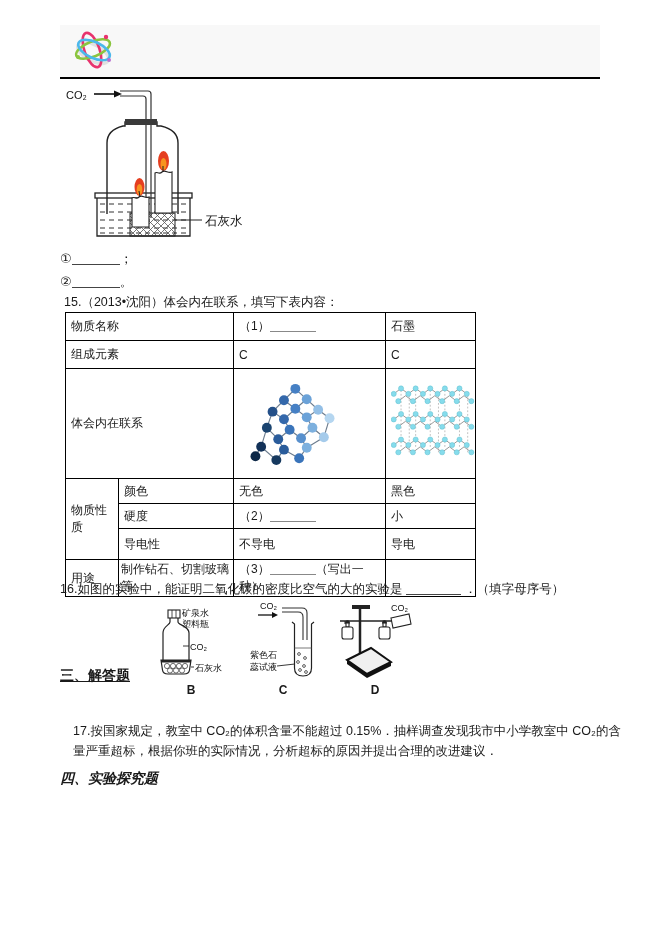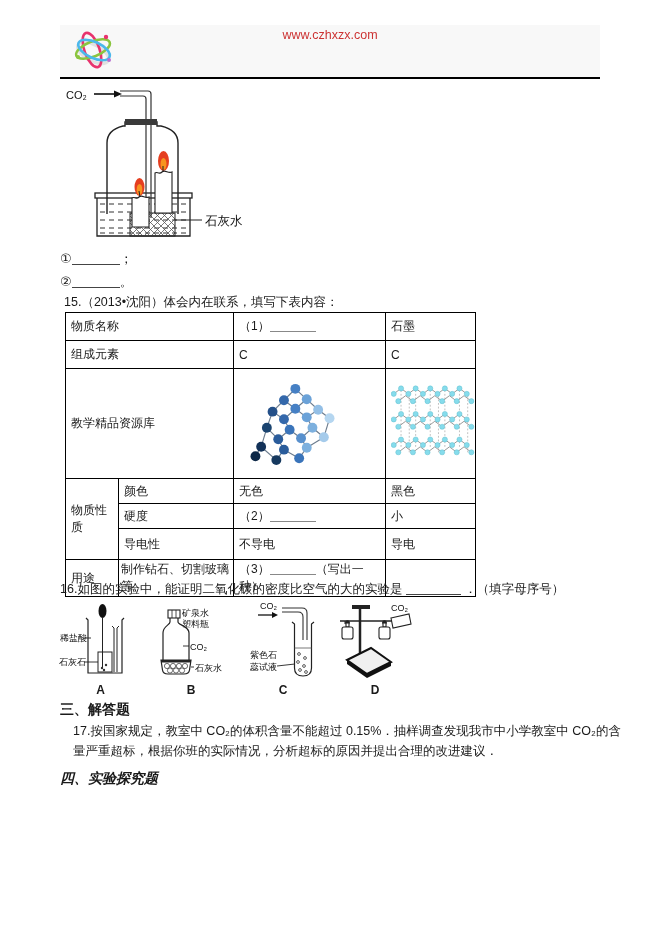--- a/index.html
+++ b/index.html
@@ -44,21 +44,20 @@
     <svg width="58" height="48" viewBox="0 0 58 48">
       <ellipse cx="27" cy="26" rx="17" ry="8" fill="none" stroke="#c9c9c9" stroke-width="3" transform="rotate(28 27 26)" opacity="0.5"></ellipse>
       <ellipse cx="26" cy="23" rx="18" ry="7.5" fill="none" stroke="#e8336d" stroke-width="2.6" transform="rotate(70 26 23)"></ellipse>
       <ellipse cx="27" cy="22" rx="18" ry="7.5" fill="none" stroke="#8bc53f" stroke-width="2.6" transform="rotate(-22 27 22)"></ellipse>
       <ellipse cx="28" cy="23" rx="17" ry="8" fill="none" stroke="#4bb8ec" stroke-width="2.6" transform="rotate(25 28 23)"></ellipse>
       <circle cx="40" cy="10" r="2.2" fill="#e8336d"></circle>
       <circle cx="12" cy="30" r="2" fill="#8bc53f"></circle>
       <circle cx="43" cy="33" r="2" fill="#b76fd0"></circle>
     </svg>
   </div>
-  <div class="hdr-url" style="color:#cc3333;">www.czhxzx.com</div>
 </div>
 
 <div class="abs" style="left:63px;top:86px;">
   <svg width="195" height="156" viewBox="0 0 195 156">
     <defs>
       <pattern id="xh" width="7" height="7" patternUnits="userSpaceOnUse">
         <path d="M0,7 L7,0 M0,0 L7,7" stroke="#555" stroke-width="0.8"></path>
       </pattern>
     </defs>
 
@@ -127,21 +126,21 @@
     <td colspan="2">物质名称</td>
     <td><span>（1）</span><span class="tb-blank"></span></td>
     <td>石墨</td>
   </tr>
   <tr style="height:28px">
     <td colspan="2">组成元素</td>
     <td>C</td>
     <td>C</td>
   </tr>
   <tr style="height:110px">
-    <td colspan="2">教学精品资源库</td>
+    <td colspan="2">体会内在联系</td>
     <td>
       <svg width="95" height="90" viewBox="0 0 100 92" style="margin-left:6px">
         <g stroke="#6b7b8d" stroke-width="1.2">
           <line x1="53" y1="9" x2="41" y2="21"></line>
               <line x1="53" y1="9" x2="65" y2="20"></line>
           <line x1="41" y1="21" x2="29" y2="33"></line>
               <line x1="41" y1="21" x2="53" y2="30"></line>
               <line x1="65" y1="20" x2="53" y2="30"></line>
               <line x1="65" y1="20" x2="77" y2="31"></line>
           <line x1="29" y1="33" x2="41" y2="41"></line>
@@ -293,39 +292,20 @@
   </table>
 
 <div class="abs" style="left:60px;top:581px;">
   <span>16.如图的实验中，能证明二氧化碳的密度比空气的大的实验是</span>
   <span class="blank w55"></span>
   <span>．（填字母序号）</span>
 </div>
 
 <div class="abs" style="left:58px;top:600px;width:480px;height:98px;">
 
-  <div class="exp" style="left:0;width:85px;">
-    <svg width="85" height="82" viewBox="0 0 85 82">
-      <ellipse cx="44.5" cy="11" rx="4" ry="7" fill="#111"></ellipse>
-      <line x1="44.5" y1="18" x2="44.5" y2="68" stroke="#222" stroke-width="1"></line>
-      <path d="M28,18 L30,20 V73 H64 V20 L66,18" fill="none" stroke="#222" stroke-width="1.2"></path>
-      <rect x="40" y="52" width="14" height="20" fill="none" stroke="#222" stroke-width="1"></rect>
-      <circle cx="44" cy="68" r="1.2" fill="#333"></circle>
-        <circle cx="48" cy="65" r="1.2" fill="#333"></circle>
-        <circle cx="46" cy="70" r="1.2" fill="#333"></circle>
-      <line x1="56" y1="28" x2="56" y2="72" stroke="#222" stroke-width="1"></line>
-      <line x1="59" y1="28" x2="59" y2="72" stroke="#222" stroke-width="1"></line>
-      <path d="M54,26 L56,28 M61,26 L59,28" stroke="#222" stroke-width="1" fill="none"></path>
-      <line x1="26" y1="38" x2="33" y2="38" stroke="#222" stroke-width="0.9"></line>
-      <line x1="26" y1="62" x2="40" y2="62" stroke="#222" stroke-width="0.9"></line>
-      <text x="2" y="41" class="dia-label">稀盐酸</text>
-      <text x="1" y="65" class="dia-label">石灰石</text>
-    </svg>
-    <div class="exp-letter">A</div>
-  </div>
 
   <div class="exp exp-b" style="left:86px;width:78px;">
     <svg width="78" height="82" viewBox="0 0 78 82">
       <rect x="24" y="10" width="12" height="8" fill="none" stroke="#222" stroke-width="1.1"></rect>
       <line x1="28" y1="10" x2="28" y2="18" stroke="#222" stroke-width="0.8"></line>
       <line x1="32" y1="10" x2="32" y2="18" stroke="#222" stroke-width="0.8"></line>
       <path d="M26,18 V22 C26,25 19,26 19,33 V60 M34,18 V22 C34,25 45,26 45,33 V60" fill="none" stroke="#222" stroke-width="1.2"></path>
       <rect x="17" y="60" width="30" height="2.5" fill="#222"></rect>
       <path d="M17,60 H47 L45.5,70 Q45,74 40,74 H24 Q19,74 18.5,70 Z" fill="none" stroke="#222" stroke-width="1.2"></path>
       <g fill="none" stroke="#444" stroke-width="0.8">
@@ -393,17 +373,17 @@
       <text x="56" y="11" class="dia-label">CO₂</text>
       <polygon points="56,18 74,14 76,24 58,28" fill="#ffffff" stroke="#222" stroke-width="1.1"></polygon>
       <polygon points="12,60 36,48 56,62 32,74" fill="#f0f0f0" stroke="#111" stroke-width="2"></polygon>
       <polygon points="12,60 32,74 32,78 12,64" fill="#111"></polygon>
       <polygon points="32,74 56,62 56,66 32,78" fill="#111"></polygon>
     </svg>
     <div class="exp-letter">D</div>
   </div>
 </div>
 
-<div class="abs sec-h" style="left:60px;top:701px;">三、解答题</div>
+<div class="abs sec-h" style="left:60px;top:667px;text-decoration:underline;">三、解答题</div>
 
 <div class="abs q-text" style="left:60px;top:722px;">17.按国家规定，教室中 CO₂的体积含量不能超过 0.15%．抽样调查发现我市中小学教室中 CO₂的含量严重超标，根据你班的实际情况，分析超标的原因并提出合理的改进建议．</div>
 
 <div class="abs sec-h" style="left:60px;top:770px;font-style:italic;">四、实验探究题</div>
 
 </body></html>

